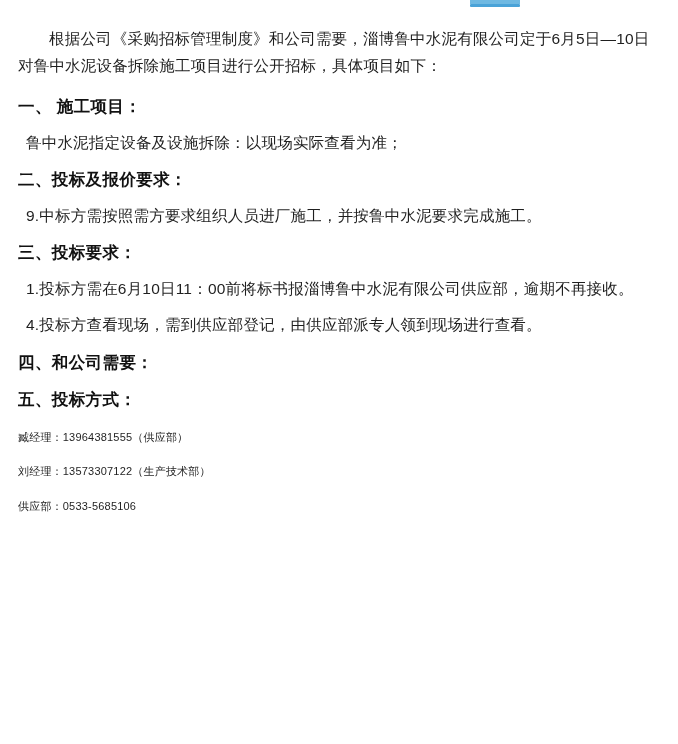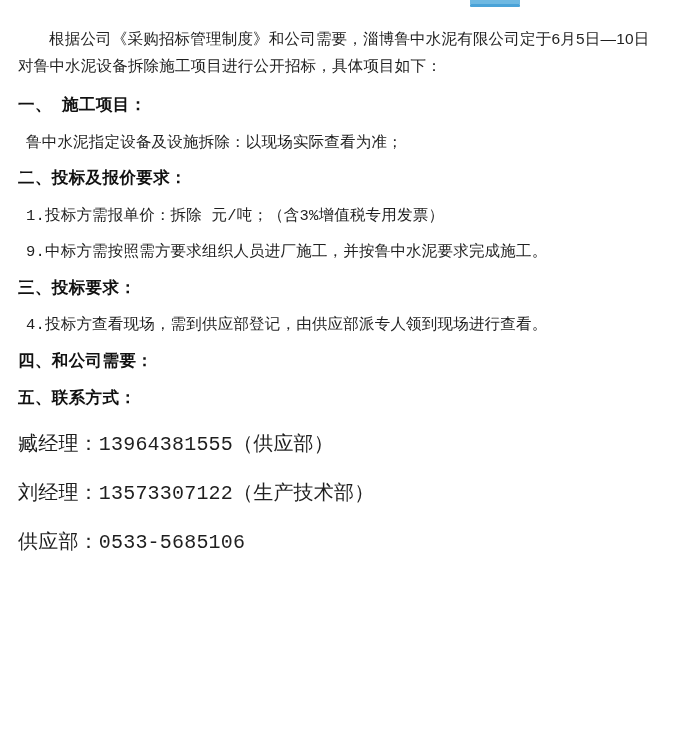--- a/index.html
+++ b/index.html
@@ -70,25 +70,24 @@
     margin: 0 0 10px 0;
     line-height: 1.6;
     color: #111111;
     letter-spacing: 0.4px;
   }
   .item {
     margin: 0 0 10px 8px;
   }
   .block {
     margin-bottom: 6px;
-    font-family: Liberation Mono, monospace;
   }
   .contact-line {
     margin: 17px 0 9px 0;
-    font-size: 20px;
+    font-size: 11px;
     line-height: 1.6;
   }
 </style>
 </head>
 <body>
 
 <div class="page">
 
   <div class="top-strip">
     <div class="bar2"></div>
@@ -99,35 +98,35 @@
 
     <p class="intro">根据公司《采购招标管理制度》和公司需要，淄博鲁中水泥有限公司定于6月5日—10日对鲁中水泥设备拆除施工项目进行公开招标，具体项目如下：</p>
 
     <div class="block">
       <p class="heading">一、  施工项目：</p>
       <p class="item">鲁中水泥指定设备及设施拆除：以现场实际查看为准；</p>
     </div>
 
     <div class="block">
       <p class="heading">二、投标及报价要求：</p>
-      <p class="item">1.投标方需报单价：拆除        元/吨；（含3%增值税专用发票）</p>
       <p class="item">9.中标方需按照需方要求组织人员进厂施工，并按鲁中水泥要求完成施工。</p>
     </div>
 
     <div class="block">
       <p class="heading">三、投标要求：</p>
+      <p class="item">1.投标方需在6月10日11：00前将标书报淄博鲁中水泥有限公司供应部，逾期不再接收。</p>
       <p class="item">4.投标方查看现场，需到供应部登记，由供应部派专人领到现场进行查看。</p>
     </div>
 
     <div class="block">
       <p class="heading">四、和公司需要：</p>
     </div>
 
     <div class="block">
-      <p class="heading">五、联系方式：</p>
+      <p class="heading">五、投标方式：</p>
       <p class="contact-line">臧经理：13964381555（供应部）</p>
       <p class="contact-line">刘经理：13573307122（生产技术部）</p>
       <p class="contact-line">供应部：0533-5685106</p>
 
     </div>
 
   </div>
 </div>
 
 </body></html>

